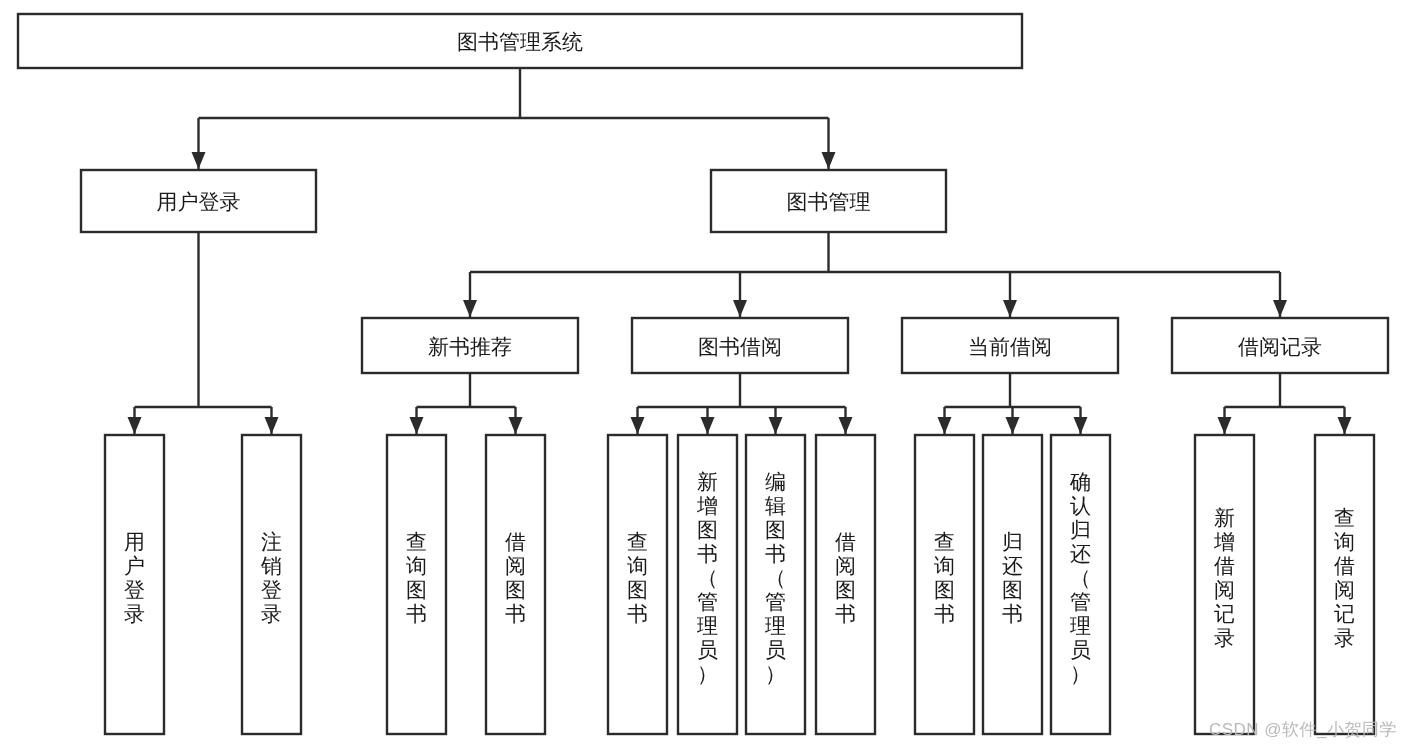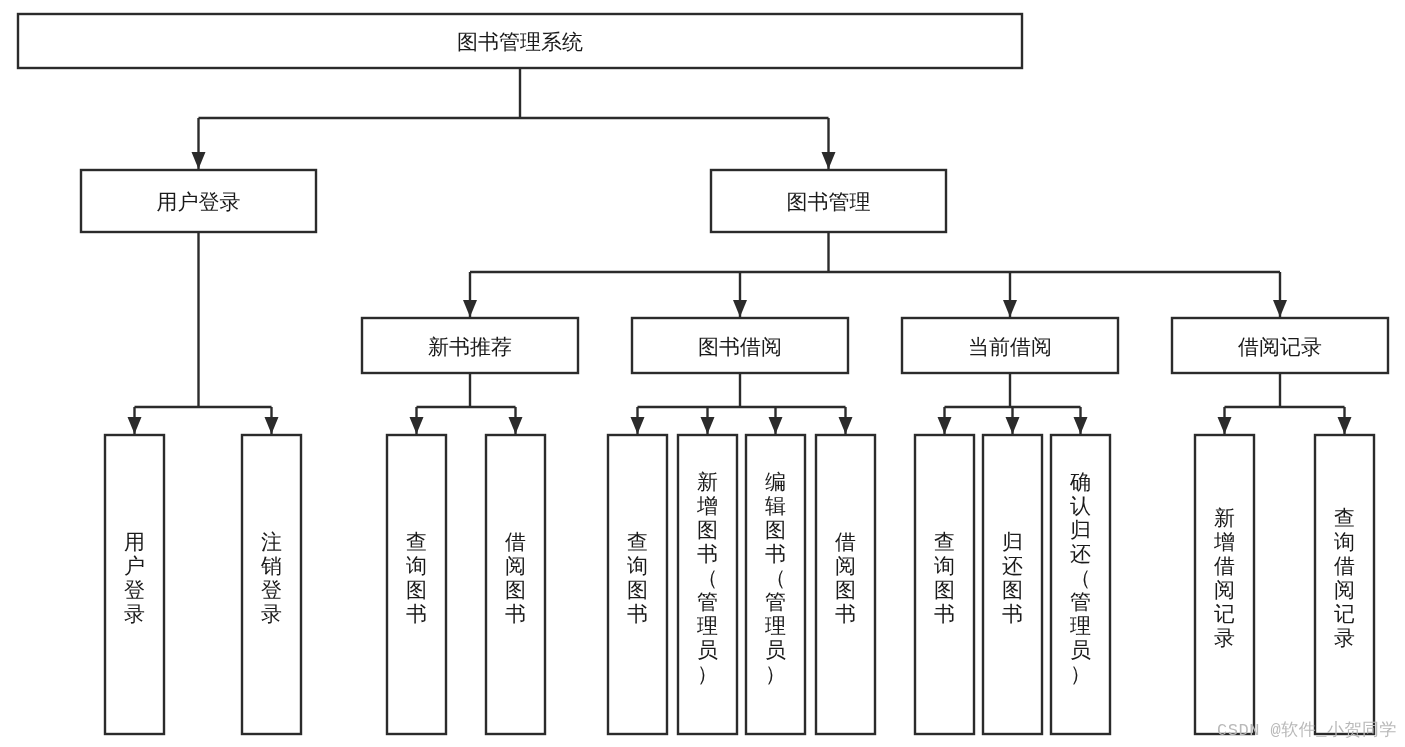--- a/index.html
+++ b/index.html
@@ -53,21 +53,21 @@
   .node-label-v {
     font-family: "DejaVu Sans", "Liberation Sans", sans-serif;
     font-size: 21px;
     fill: #1a1a1a;
     text-anchor: middle;
   }
   .watermark-text {
     position: absolute;
     right: 8px;
     bottom: 6px;
-    font-family: Liberation Mono, monospace;
+    font-family: Liberation Sans, sans-serif;
     font-size: 17px;
     color: #b9b9b9;
     white-space: nowrap;
     letter-spacing: 0.5px;
   }
 </style>
 </head>
 <body>
 
 <div id="diagram-root">

